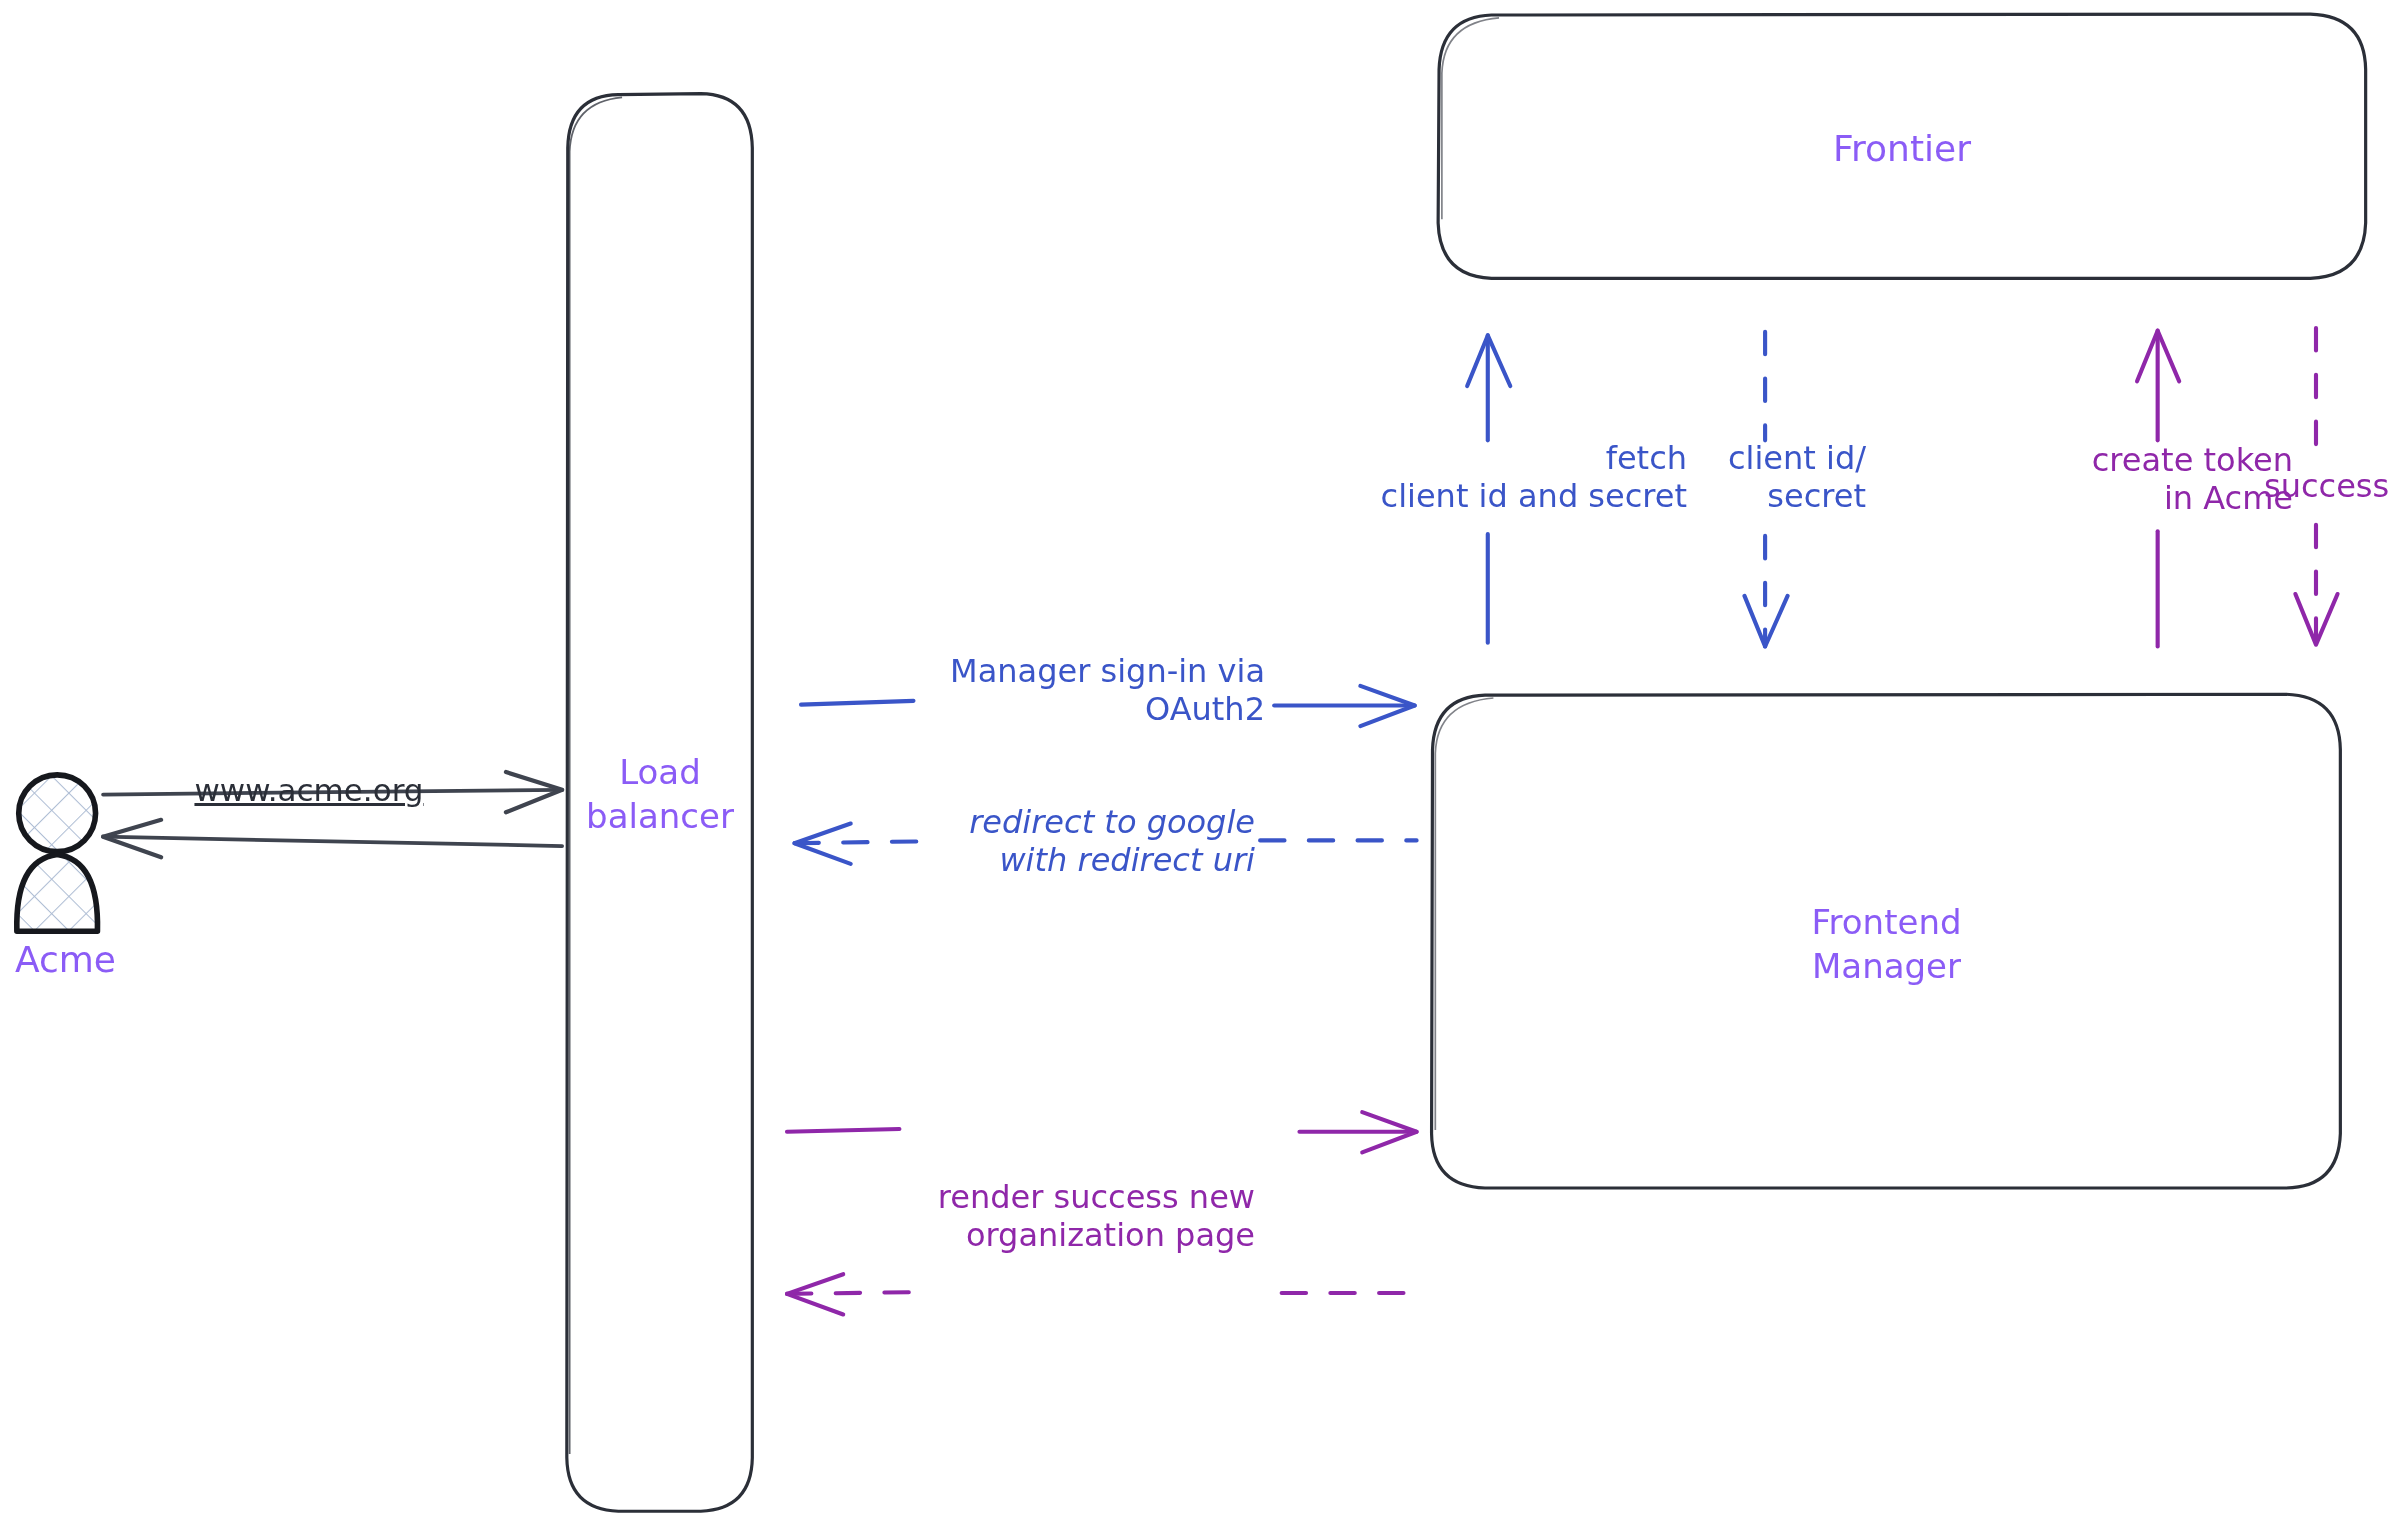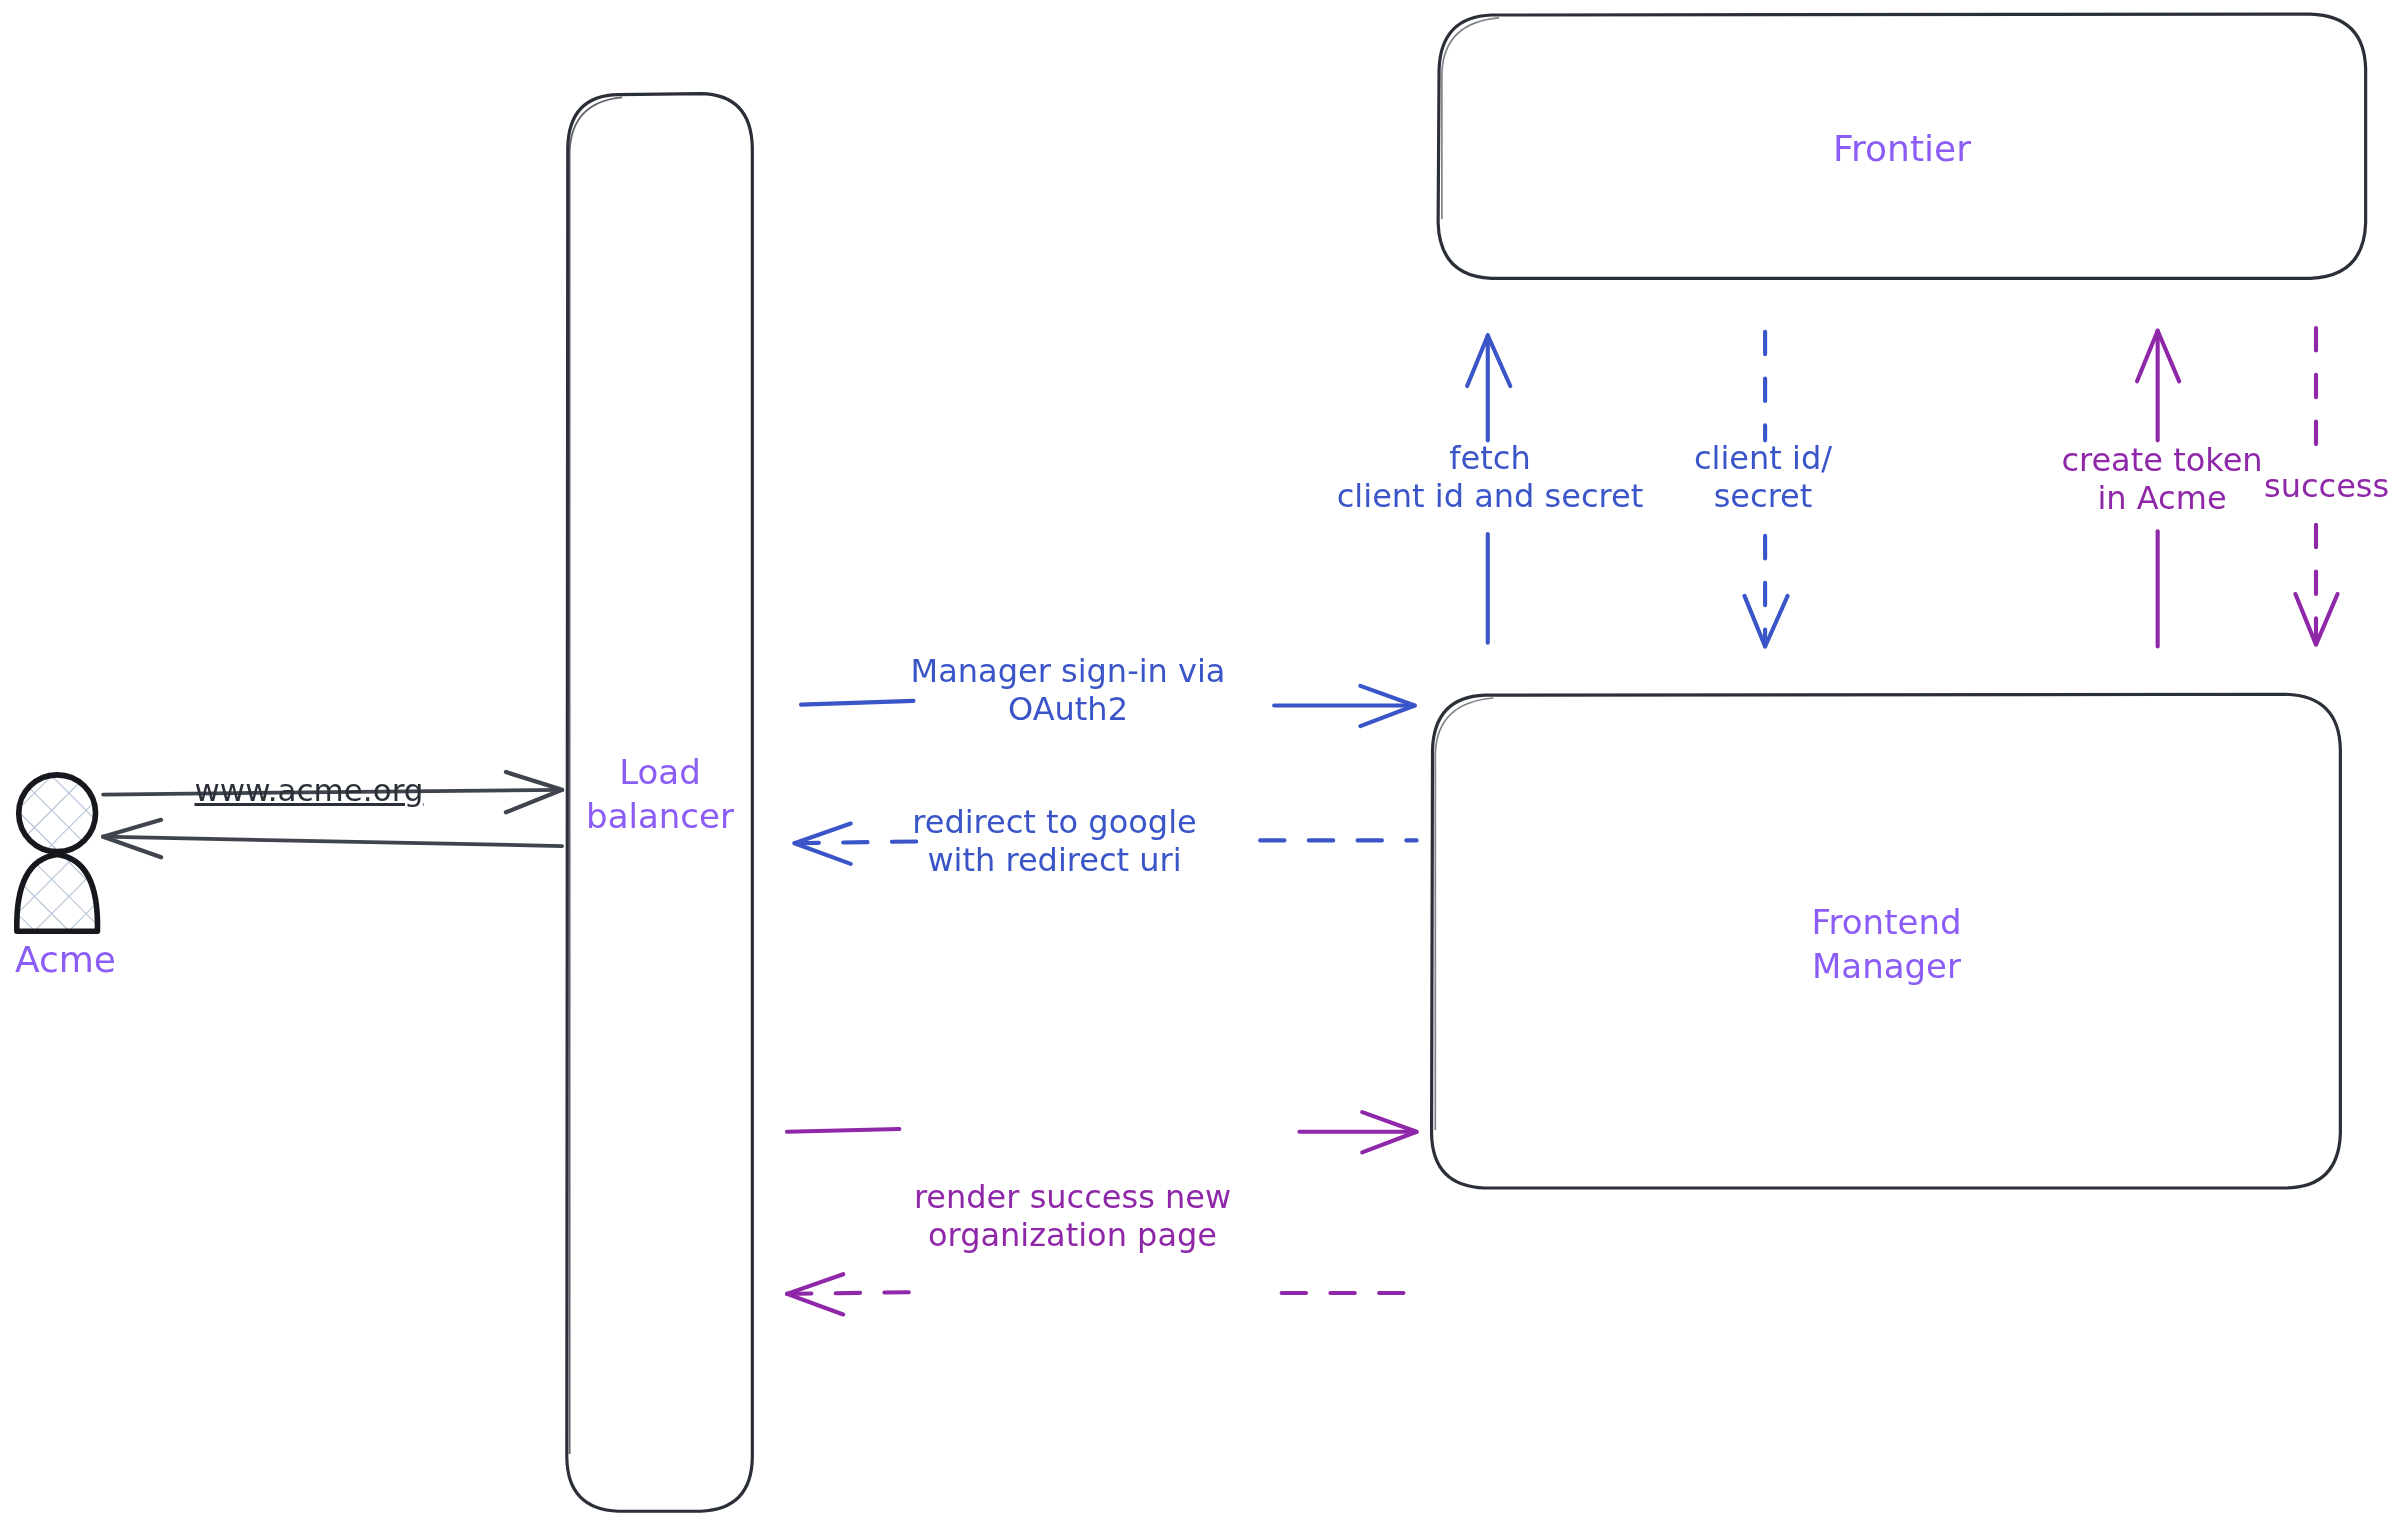--- a/index.html
+++ b/index.html
@@ -39,21 +39,21 @@
     font-family: "DejaVu Sans", sans-serif;
     line-height: 1.18;
     white-space: pre-line;
     background: transparent;
   }
   .lbl-blue { color: #3a55c8; }
   .lbl-purple { color: #8f27a9; }
   .lbl-dark  { color: #2b2f38; }
   .fs-38 { font-size: 36px; }
   .fs-36 { font-size: 34px; }
-  .fs-34 { font-size: 32px; }
+  .fs-34 { font-size: 32px; text-align: right; }
   .fs-33 { font-size: 31px; text-decoration: underline; }
 </style>
 </head>
 <body>
 
 <div id="canvas">
 
   <svg class="layer" viewBox="0 0 2567 1633" xmlns="http://www.w3.org/2000/svg">
 
     <defs>
@@ -154,21 +154,21 @@
   <div class="node-label fs-38" style="left:1438px; top:126px; width:928px;">Frontier</div>
 
   <div class="node-label fs-36" style="left:1432px; top:901px; width:909px;">Frontend
 Manager</div>
 
   <div class="edge-label lbl-dark fs-33" style="left:145px; top:772px; width:328px;">www.acme.org</div>
 
   <div class="edge-label lbl-blue fs-34" style="left:871px; top:653px; width:394px;">Manager sign-in via
 OAuth2</div>
 
-  <div class="edge-label lbl-blue fs-34" style="left:872px; top:804px; width:365px;">redirect to google
+  <div class="edge-label lbl-blue fs-34" style="left:890px; top:804px; width:365px;font-style:italic;">redirect to google
 with redirect uri</div>
 
 
   <div class="edge-label lbl-purple fs-34" style="left:890px; top:1179px; width:365px;">render success new
 organization page</div>
 
   <div class="edge-label lbl-blue fs-34" style="left:1293px; top:440px; width:394px;">fetch
 client id and secret</div>
 
   <div class="edge-label lbl-blue fs-34" style="left:1660px; top:440px; width:206px;">client id/

